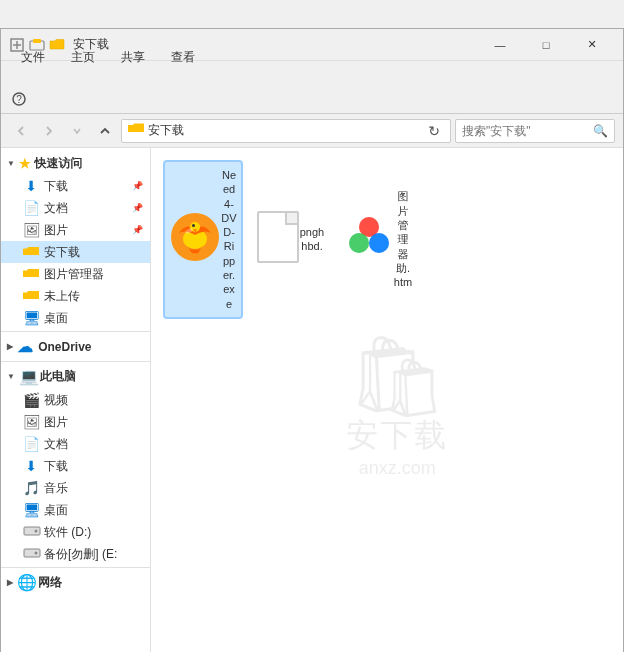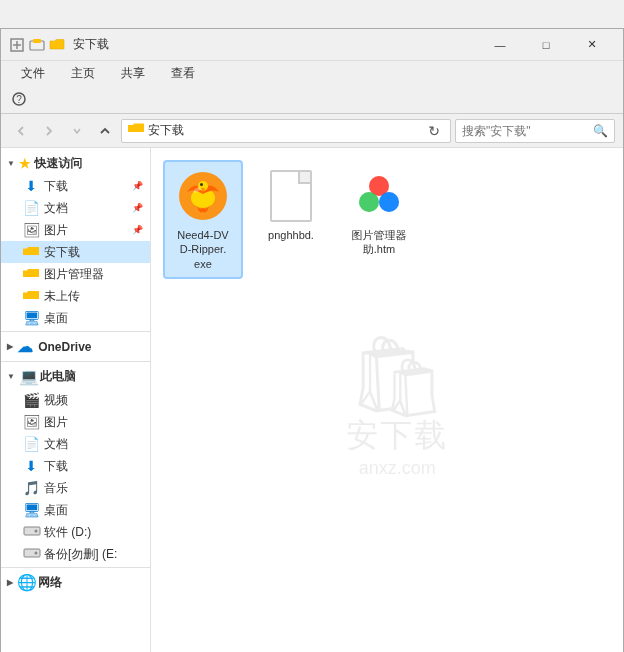--- a/index.html
+++ b/index.html
@@ -70,21 +70,21 @@
       border-bottom: 1px solid #ccc;
     }
     .ribbon-tabs {
       display: flex;
       padding: 0 8px;
       gap: 2px;
       height: 24px;
       align-items: flex-end;
     }
     .ribbon-tab {
-      padding: 3px 12px;
+      padding: 19px 12px;
       font-size: 12px;
       cursor: pointer;
       background: transparent;
       border: none;
       color: #333;
     }
     .ribbon-content {
       height: 28px;
       display: flex;
       align-items: center;
@@ -267,21 +267,21 @@
     .files-grid {
       display: flex;
       flex-wrap: wrap;
       gap: 8px;
       position: relative;
       z-index: 1;
     }
     .file-item {
       width: 80px;
       display: flex;
-      flex-direction: column;
+      flex-direction: row;
       align-items: center;
       padding: 6px 4px;
       cursor: pointer;
       border-radius: 4px;
       border: 2px solid transparent;
     }
     .file-item.selected {
       background: #cce8ff;
       border-color: #99ccff;
     }

